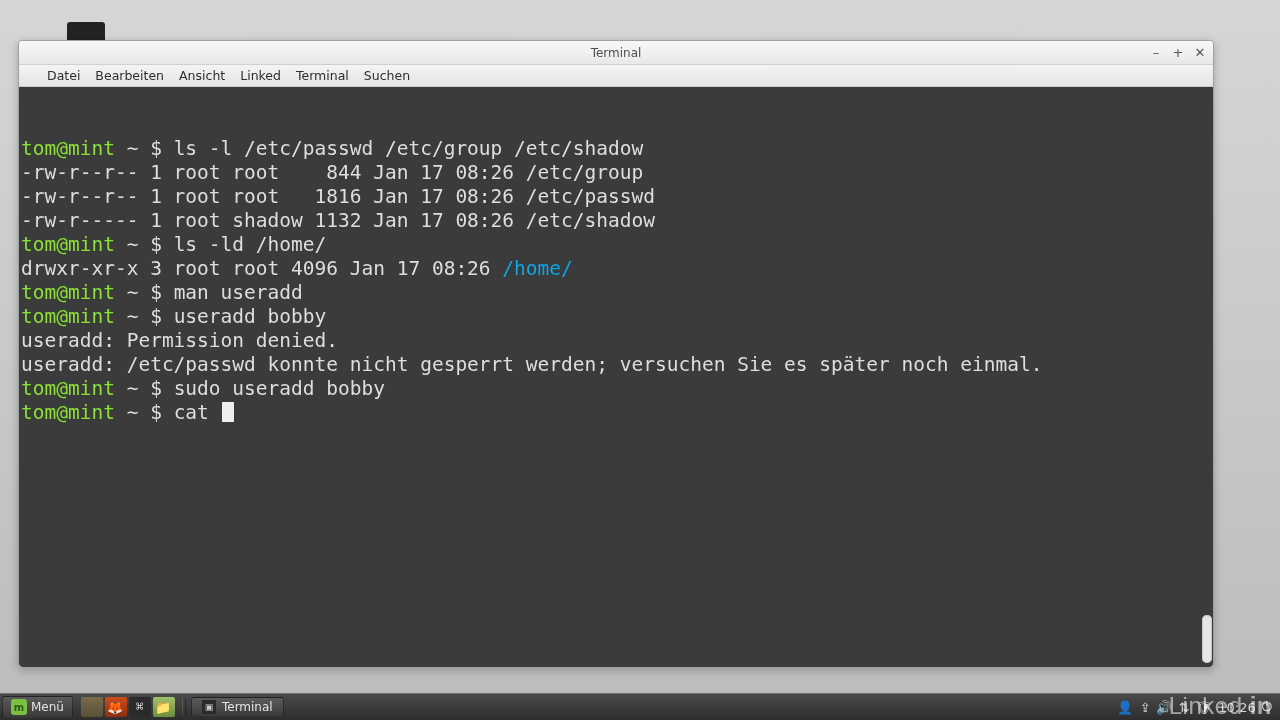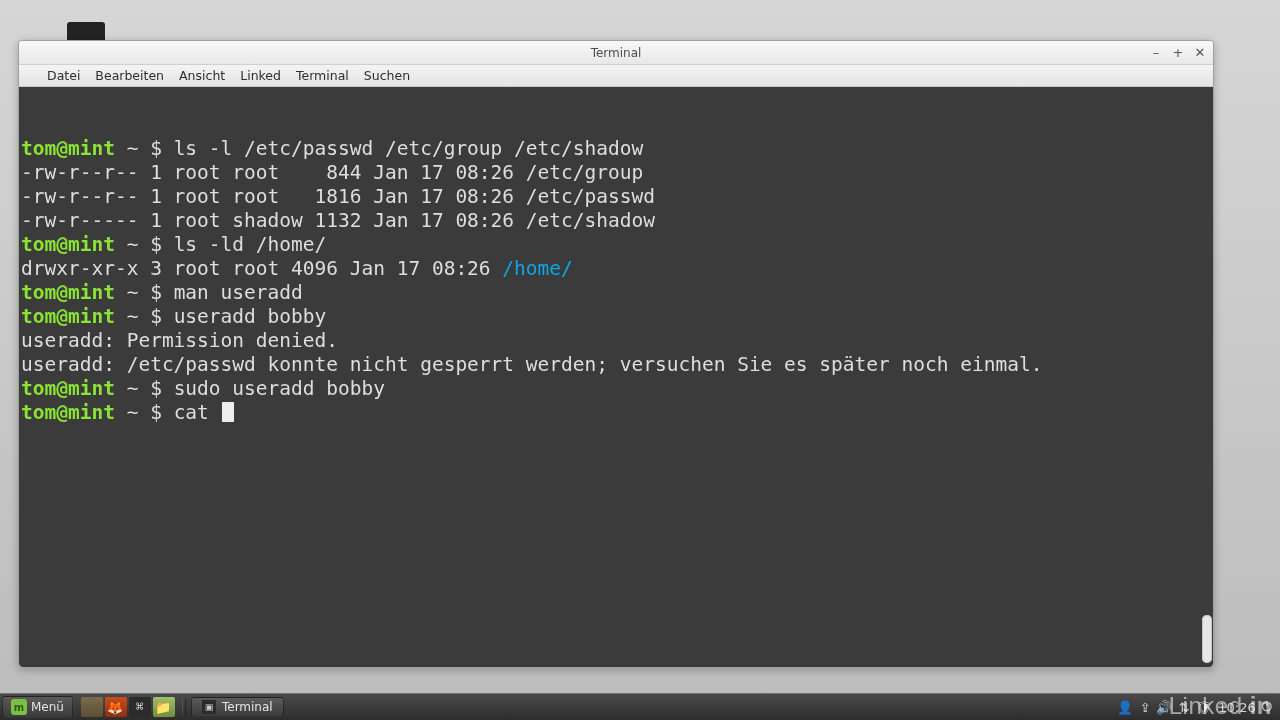--- a/index.html
+++ b/index.html
@@ -32,21 +32,21 @@
 
   .term {
     flex:1; background:#3a3b3a; position:relative;
     font-family:"DejaVu Sans Mono","Liberation Mono",monospace;
     font-size:19.5px; line-height:24px; color:#dedede;
     padding:2px 2px 2px 2px; white-space:pre; overflow:hidden;
     border-bottom-left-radius:4px; border-bottom-right-radius:4px;
   }
   .scroll-thumb { position:absolute; right:1px; bottom:4px; width:10px; height:48px;
                   background:#e6e6e6; border-radius:5px; box-shadow:inset 0 0 0 1px #c6c6c6;}
-  .prompt-user { color:#8ae234;font-weight:bold; }
+  .prompt-user { color:#8ae234; }
   .prompt-sym  { color:#dedede; }
   .path-blue   { color:#0ea5e9; }
   .cursor {
     display:inline-block; width:12px; height:20px; background:#eeeeee;
     vertical-align:-3px; margin-left:1px;
   }
 
   
   .taskbar {
     position:absolute; left:0; right:0; bottom:0; height:26px;

